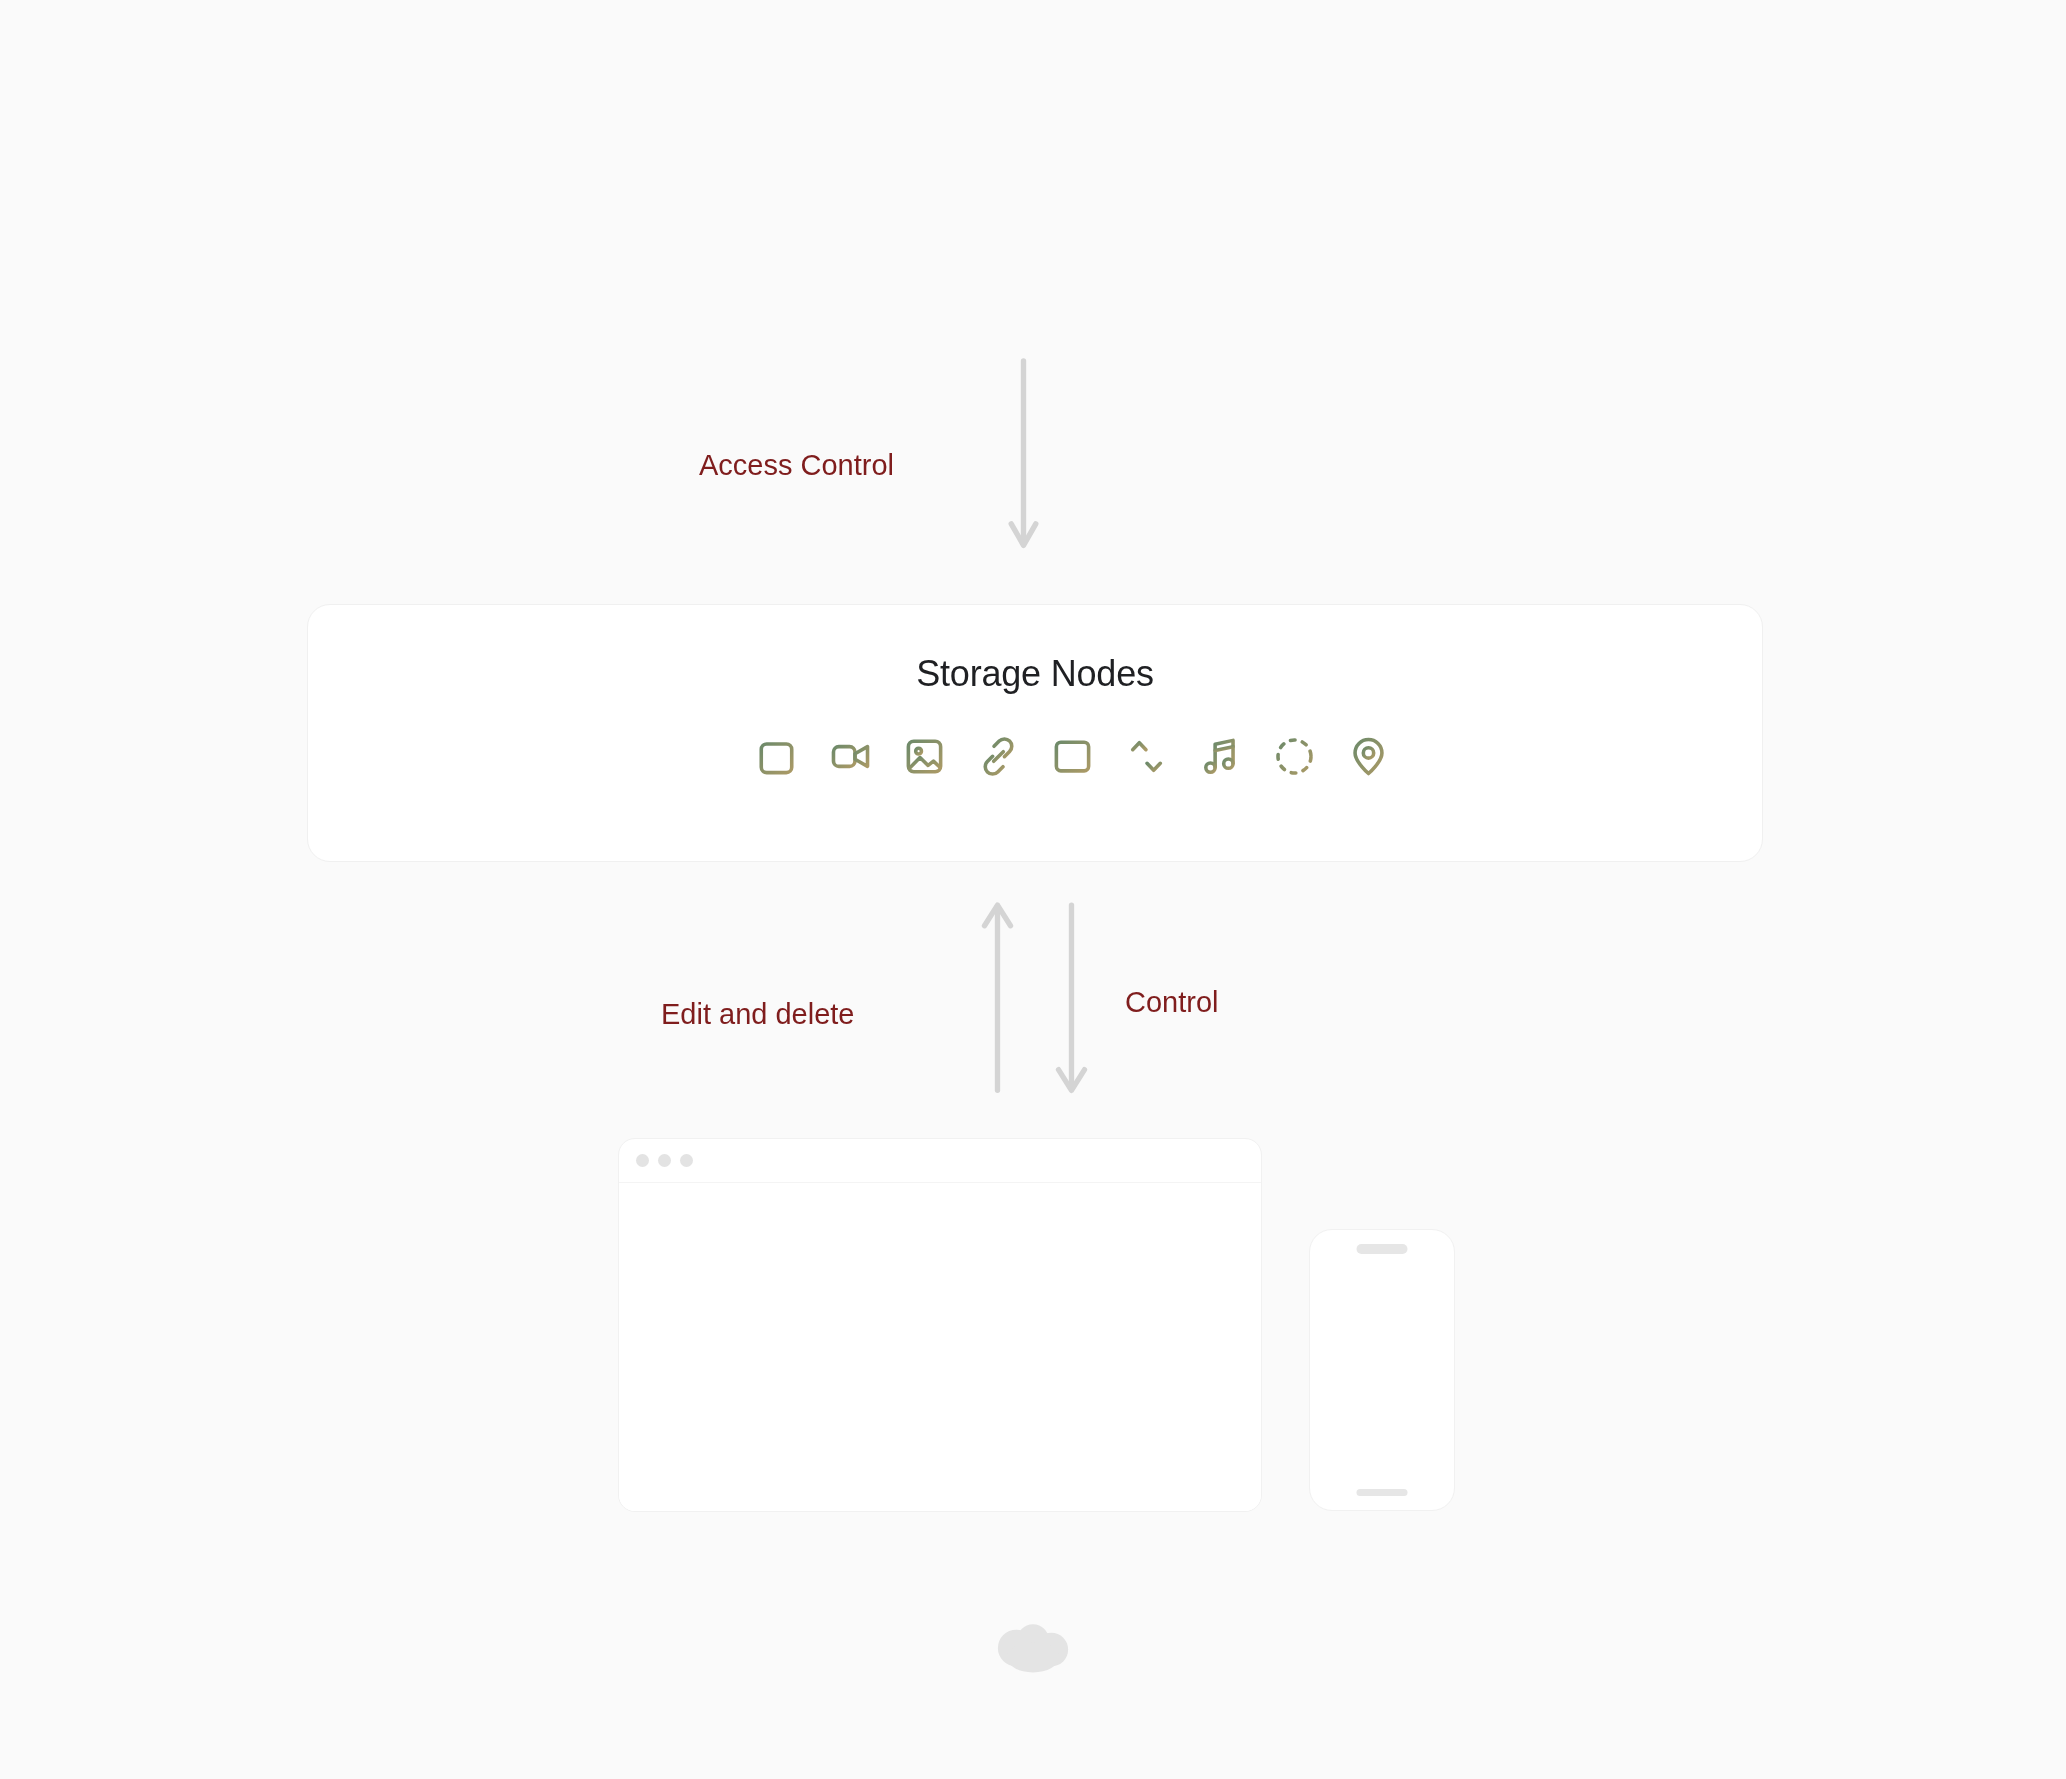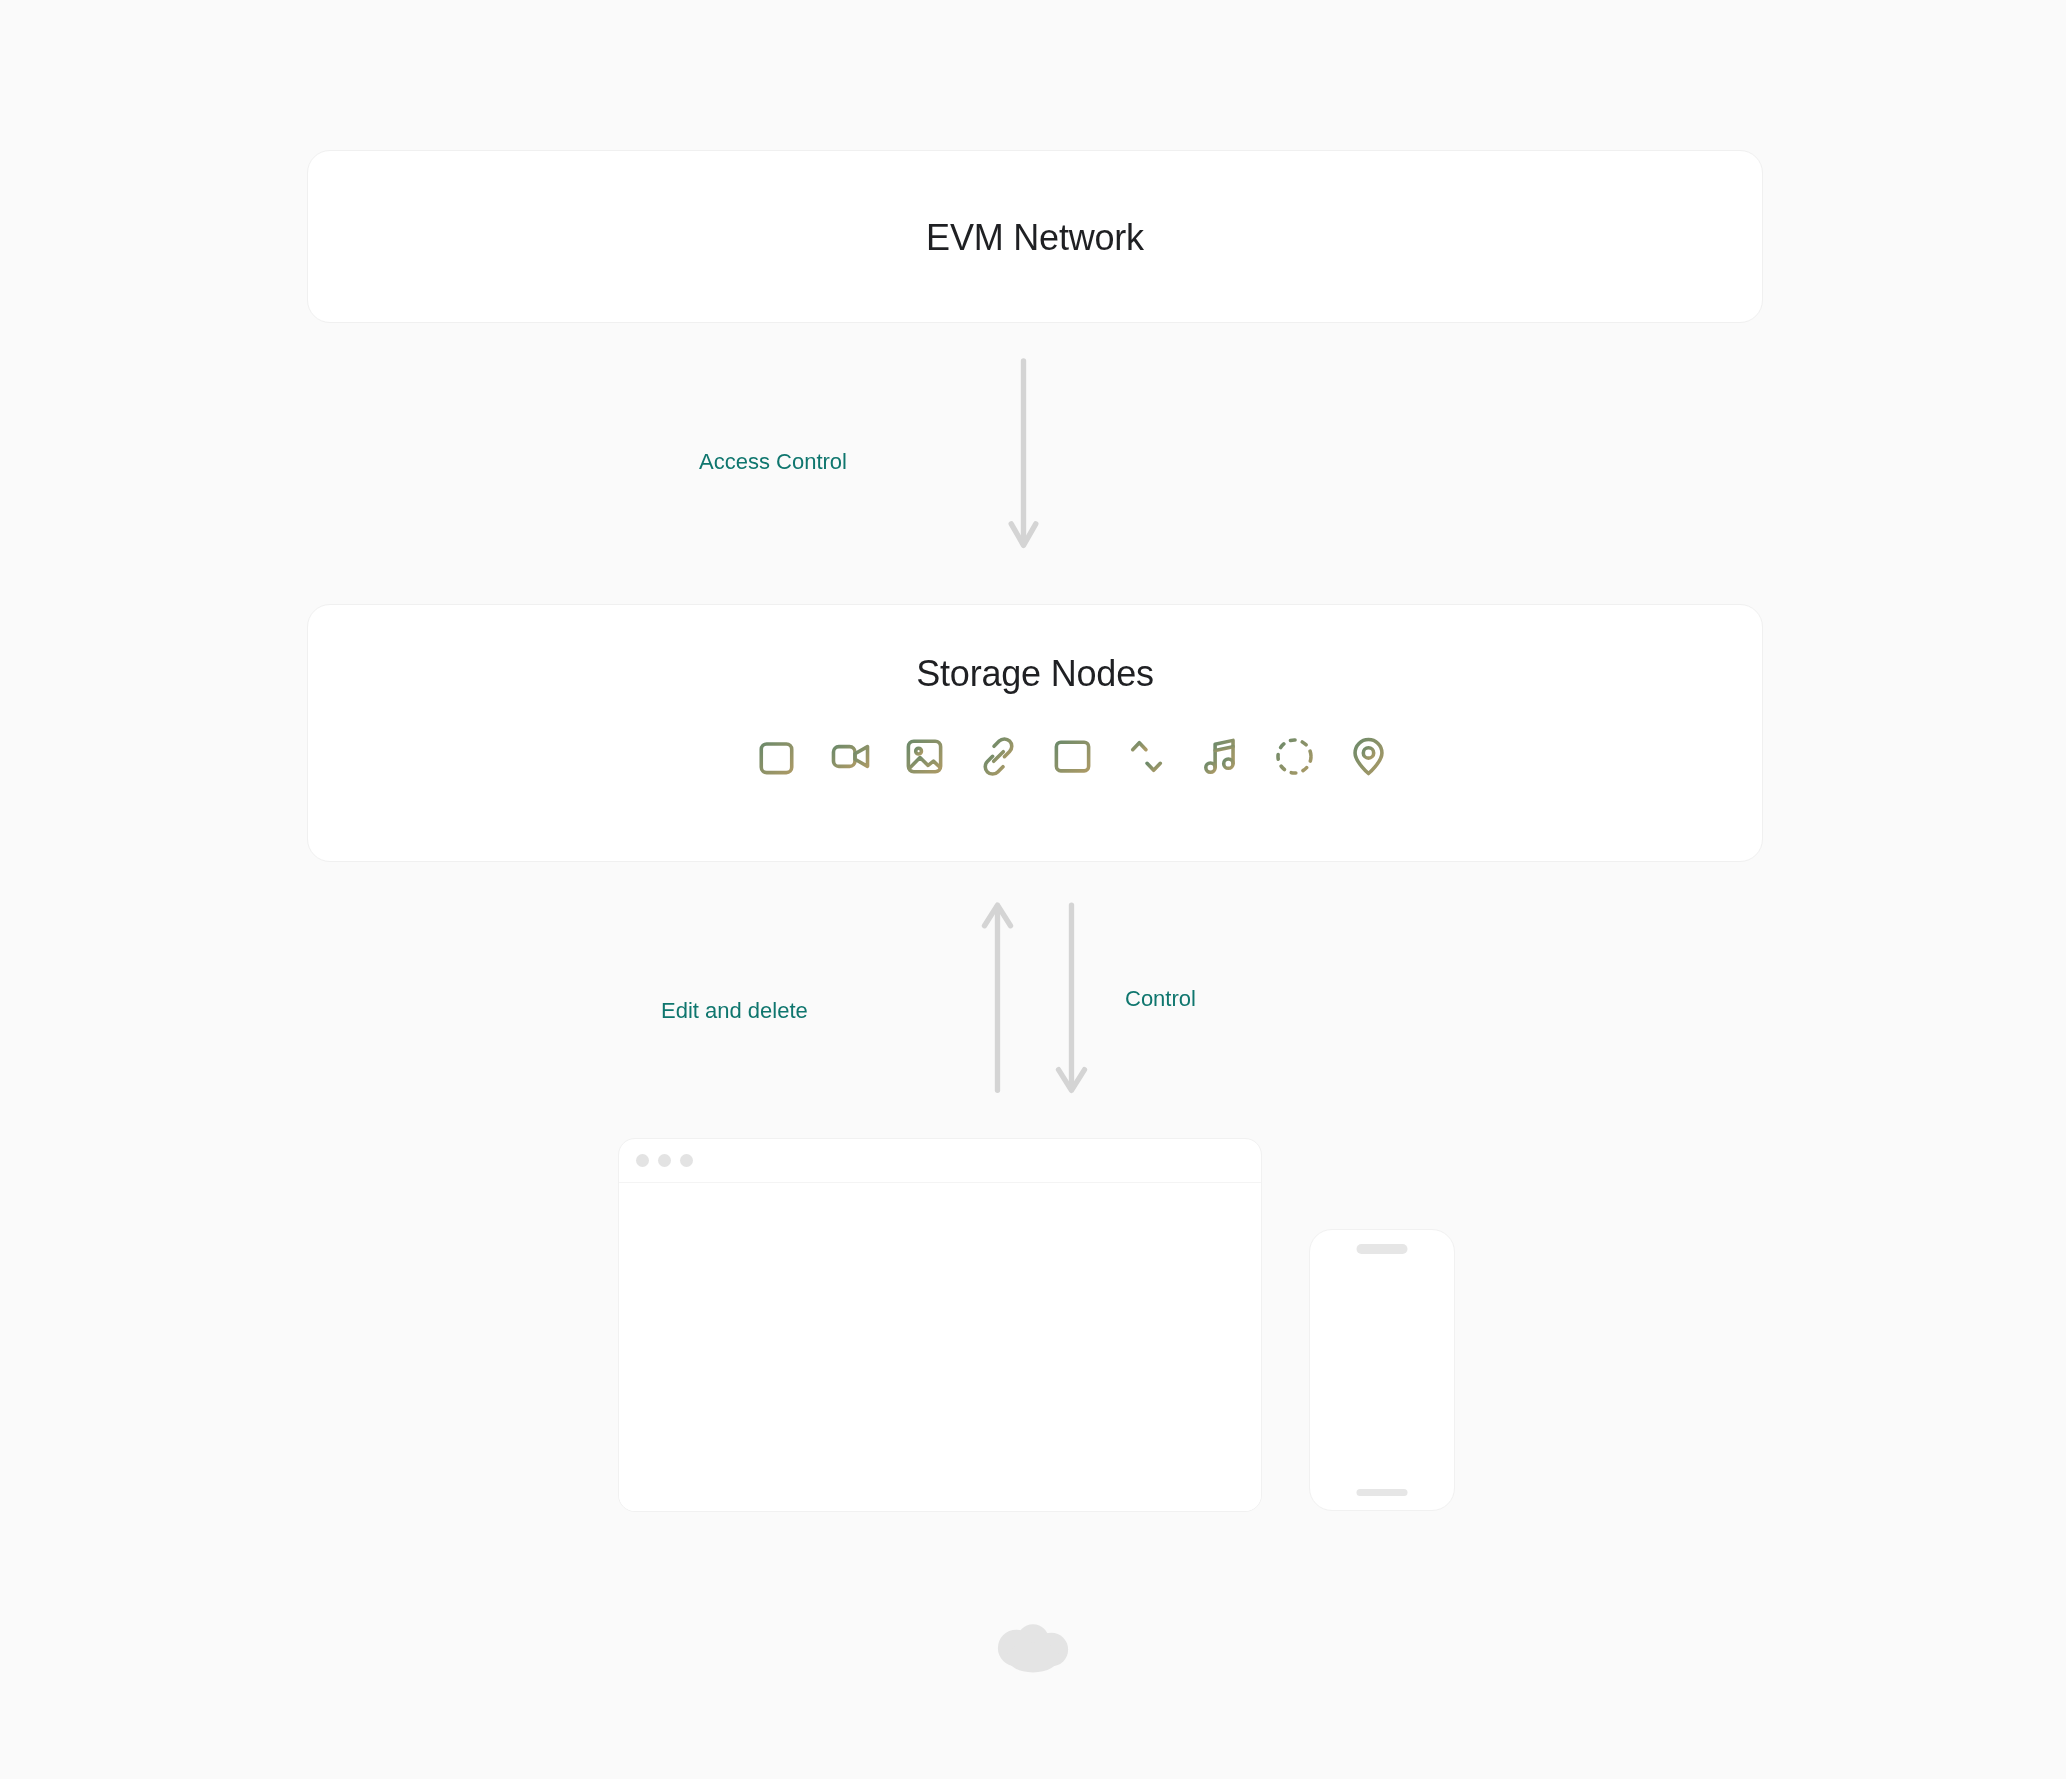--- a/index.html
+++ b/index.html
@@ -75,22 +75,22 @@
   }
   .icon-cell svg {
     width: 43px;
     height: 43px;
     display: block;
   }
 
   
   .conn-label {
     position: absolute;
-    color: #0f766e;
-    font-size: 22px;
+    color: #7f1d1d;
+    font-size: 29px;
     font-weight: 400;
     white-space: nowrap;
   }
   #label-access-control { left: 699px; top: 449px; }
   #label-edit-delete    { left: 661px; top: 986px; margin-top: 12px; }
   #label-download       { left: 1125px; top: 986px; }
 
   
   .arrow-svg {
     position: absolute;
@@ -180,23 +180,20 @@
     top: 1619px;
     width: 86px;
     height: 55px;
   }
 </style>
 </head>
 <body>
 
 <div class="stage">
 
-  <div class="card" id="evm-card">
-    <div class="card-title">EVM Network</div>
-  </div>
 
   <div class="conn-label" id="label-access-control">Access Control</div>
 
   <svg class="arrow-svg" id="arrow-access-control" width="31" height="192" viewBox="0 0 40 250">
     <line x1="20" y1="0" x2="20" y2="232" stroke="#d4d4d4" stroke-width="7" stroke-linecap="round"></line>
     <polyline points="4,212 20,240 36,212" fill="none" stroke="#d4d4d4" stroke-width="7" stroke-linecap="round" stroke-linejoin="round"></polyline>
   </svg>
 
   <div class="card" id="storage-card">
     <div class="card-title">Storage Nodes</div>

